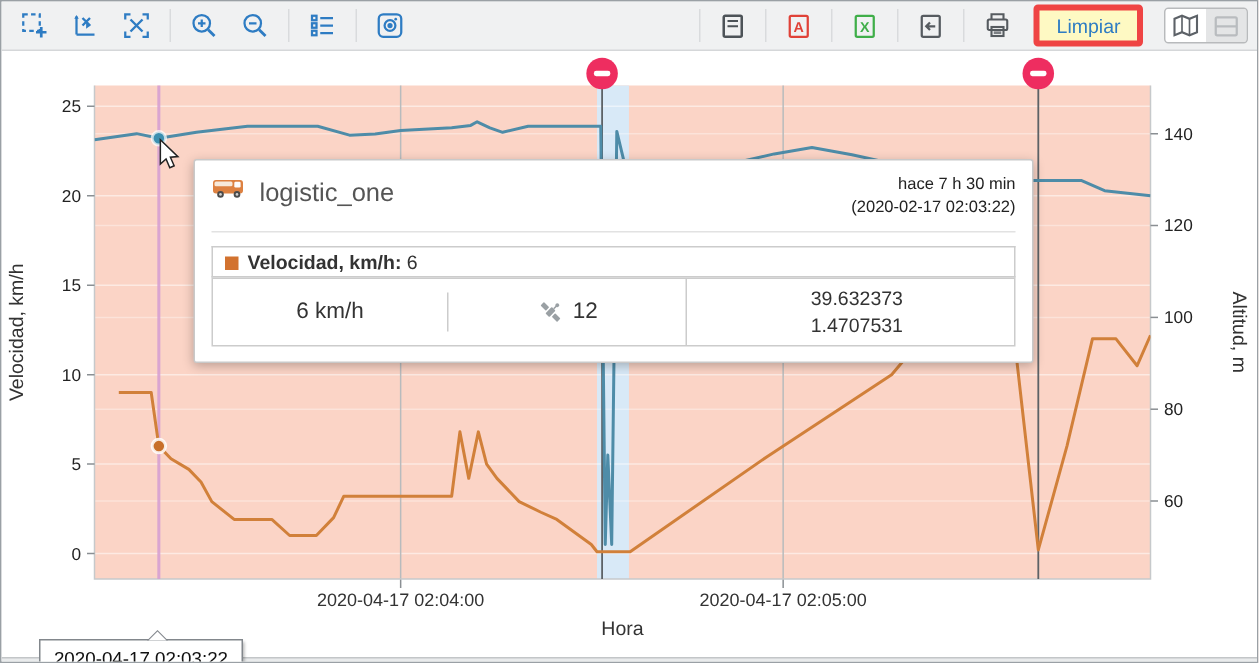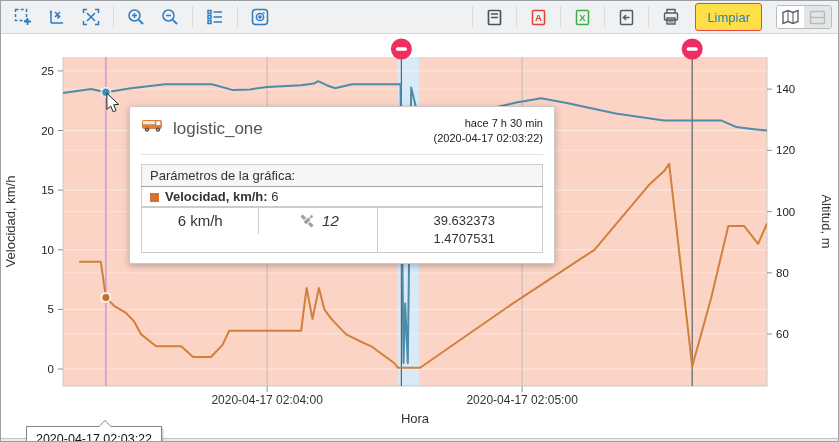--- a/index.html
+++ b/index.html
@@ -6,48 +6,48 @@
   *{box-sizing:border-box;}
   body{font-family:"Liberation Sans","DejaVu Sans",sans-serif;}
   .window{position:relative;width:839px;height:442px;border:1px solid #9aa0a5;background:#fff;overflow:hidden;}
 
   
   .toolbar{position:absolute;left:0;top:0;width:100%;height:33px;background:#f0f1f2;border-bottom:1px solid #d5d7d9;display:flex;align-items:center;padding:0 6px;z-index:10;}
   .tb-left{display:flex;align-items:center;gap:2px;}
   .tb-right{margin-left:auto;display:flex;align-items:center;gap:2px;}
   .tbtn{background:transparent;border:none;padding:3px;margin:0 3px;cursor:pointer;display:flex;align-items:center;justify-content:center;height:26px;}
   .tsep{width:1px;height:22px;background:#d9dbdd;margin:0 4px;}
-  .clear-btn{background:#fde047;border:1px solid #ef4444;border-radius:3px;color:#2e7cc3;font-size:13px;padding:3px 11px;height:28px;line-height:15px;cursor:pointer;margin:0 6px;}
+  .clear-btn{background:#fef9c3;border:4px solid #ef4444;border-radius:3px;color:#2e7cc3;font-size:13px;padding:3px 11px;height:28px;line-height:15px;cursor:pointer;margin:0 6px;}
   .view-group{display:flex;border:1px solid #b8babc;border-radius:3px;overflow:hidden;margin-left:6px;}
   .vbtn{width:27px;height:22px;display:flex;align-items:center;justify-content:center;background:#fff;border:none;cursor:pointer;}
   .vbtn.dim{background:#e4e5e6;}
 
   
   .chart-region{position:absolute;left:0;top:33px;width:839px;height:404px;background:#fff;}
   #plot{position:absolute;left:0;top:0;z-index:1;}
   svg text{font-family:"Liberation Sans","DejaVu Sans",sans-serif;}
 
   
-  .tooltip{position:absolute;left:128px;top:72px;width:426px;z-index:5;background:#fff;border:1px solid #c9c9c9;border-radius:2px;box-shadow:0 2px 7px rgba(0,0,0,.25);padding:9px 11px 10px 11px;}
+  .tooltip{position:absolute;left:128px;top:72px;width:560px;z-index:5;background:#fff;border:1px solid #c9c9c9;border-radius:2px;box-shadow:0 2px 7px rgba(0,0,0,.25);padding:9px 11px 10px 11px;}
   .tt-head{display:flex;align-items:flex-start;}
   .tt-title{font-size:17px;color:#555;margin-left:8px;margin-top:3px;}
   .tt-when{margin-left:auto;text-align:right;font-size:11px;color:#222;line-height:1.35;}
   .tt-hr{border:none;border-top:1px solid #e2e2e2;margin:8px 0 9px 0;}
   .pt{width:100%;border:1px solid #ccc;border-collapse:collapse;font-size:13px;color:#333;}
   .pt td{padding:2px 8px;}
   .pt .pt-head td{background:#f6f6f6;padding:3px 8px;}
   .pt tr + tr td{border-top:1px solid #a3a3a3;}
   .swatch{display:inline-block;width:9px;height:9px;margin-right:6px;vertical-align:-1px;background:#888;}
   .pl{font-weight:bold;}
   .tt-addr{font-size:13px;color:#333;margin:9px 1px 9px 1px;}
-  .cells{display:flex;border:1px solid #ccc;min-height:42px;align-items:flex-start;}
+  .cells{display:flex;border:1px solid #ccc;min-height:42px;align-items:center;}
   .cell{display:flex;align-items:center;justify-content:center;font-size:15px;color:#333;padding:4px;}
   .cell + .cell{border-left:1px solid #ccc;}
   .c1{flex:29 0 0;} .c2{flex:29.5 0 0;} .c3{flex:39.5 0 0;font-size:13px;line-height:1.4;text-align:center;padding-left:12px;}
-  .sat-num{margin-left:6px;font-style:italic;}
+  .sat-num{margin-left:6px;}
 
   
   .xcursor{position:absolute;left:25px;top:363px;width:136px;height:25px;background:#fff;border:1px solid #82878c;box-shadow:1px 2px 2px rgba(0,0,0,.28);z-index:6;display:flex;align-items:center;justify-content:center;font-size:12.5px;color:#111;margin-top:29px;}
   .xcursor:before{content:"";position:absolute;left:71px;top:-7px;border:7px solid transparent;border-bottom-color:#82878c;border-top:none;}
   .xcursor:after{content:"";position:absolute;left:72px;top:-6px;border:6px solid transparent;border-bottom-color:#fff;border-top:none;}
 
   .bottom-strip{position:absolute;left:0;top:437px;width:100%;height:5px;background:#e9ebec;border-top:1px solid #c3c6c8;z-index:4;}
 
   .ic svg{display:block;}
 </style>
@@ -278,29 +278,26 @@
               <rect x="15.2" y="5.2" width="4.2" height="3.8" rx="0.8" fill="#fdfdfd"></rect>
               <circle cx="6" cy="13.6" r="2.2" fill="#4a4a4a"></circle>
               <circle cx="17" cy="13.6" r="2.2" fill="#4a4a4a"></circle>
               <circle cx="6" cy="13.6" r="0.9" fill="#cfcfcf"></circle>
               <circle cx="17" cy="13.6" r="0.9" fill="#cfcfcf"></circle>
             </svg>
           </span>
         <span class="tt-title">logistic_one</span>
         <span class="tt-when">
           <span>hace 7 h 30 min</span><br>
-          <span>(2020-04-17 02:03:22)</span>
+          <span>(2020-02-17 02:03:22)</span>
         </span>
       </div>
       <hr class="tt-hr">
       <table class="pt">
         <tbody>
-            <tr class="pt-head">
-              <td>Parámetros de la gráfica:</td>
-            </tr>
         <tr>
               <td><span class="swatch" style="background: rgb(210, 114, 47);"></span><span class="pl">Velocidad, km/h:</span> <span>6</span></td>
             </tr>
       </tbody>
         </table>
       <div class="cells">
         <div class="cell c1">6 km/h</div>
         <div class="cell c2">
           <span class="ic">
               <svg width="18" height="18" viewBox="0 0 18 18" fill="#9aa0a4">

